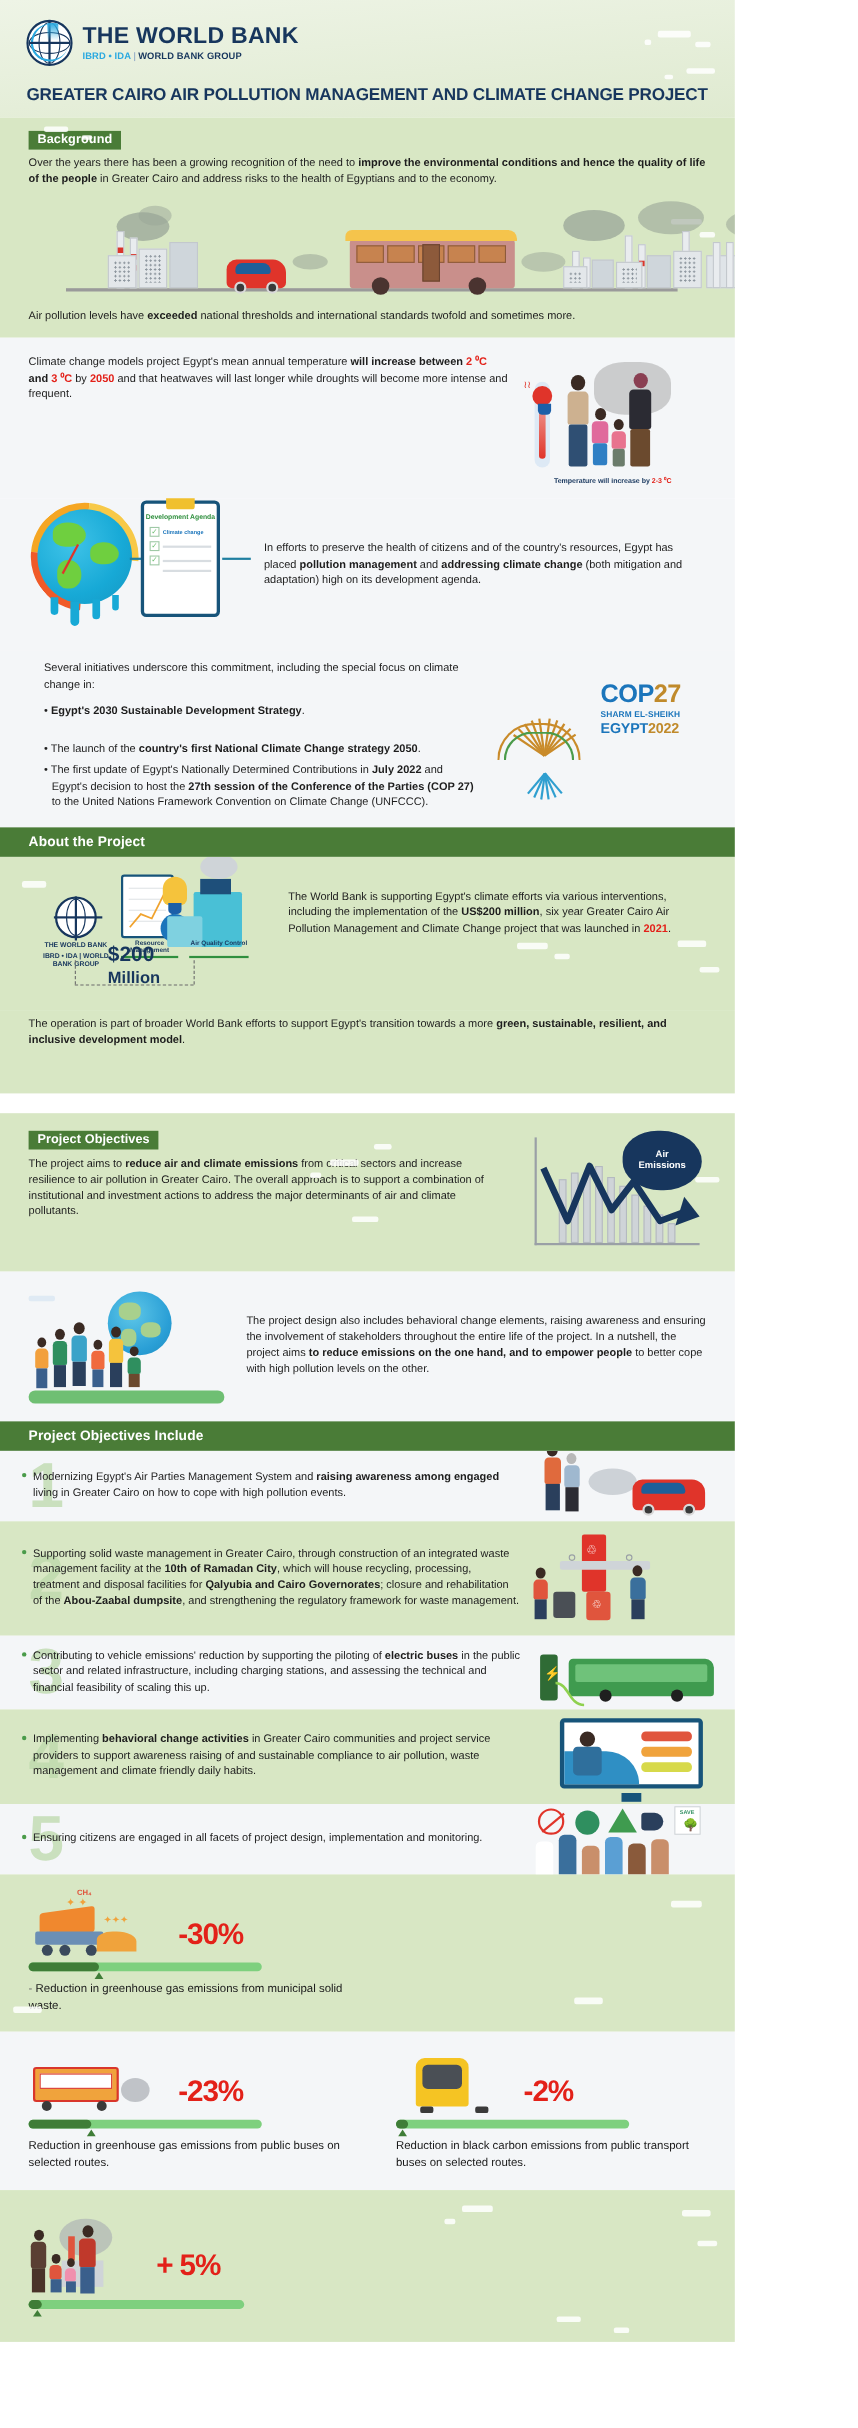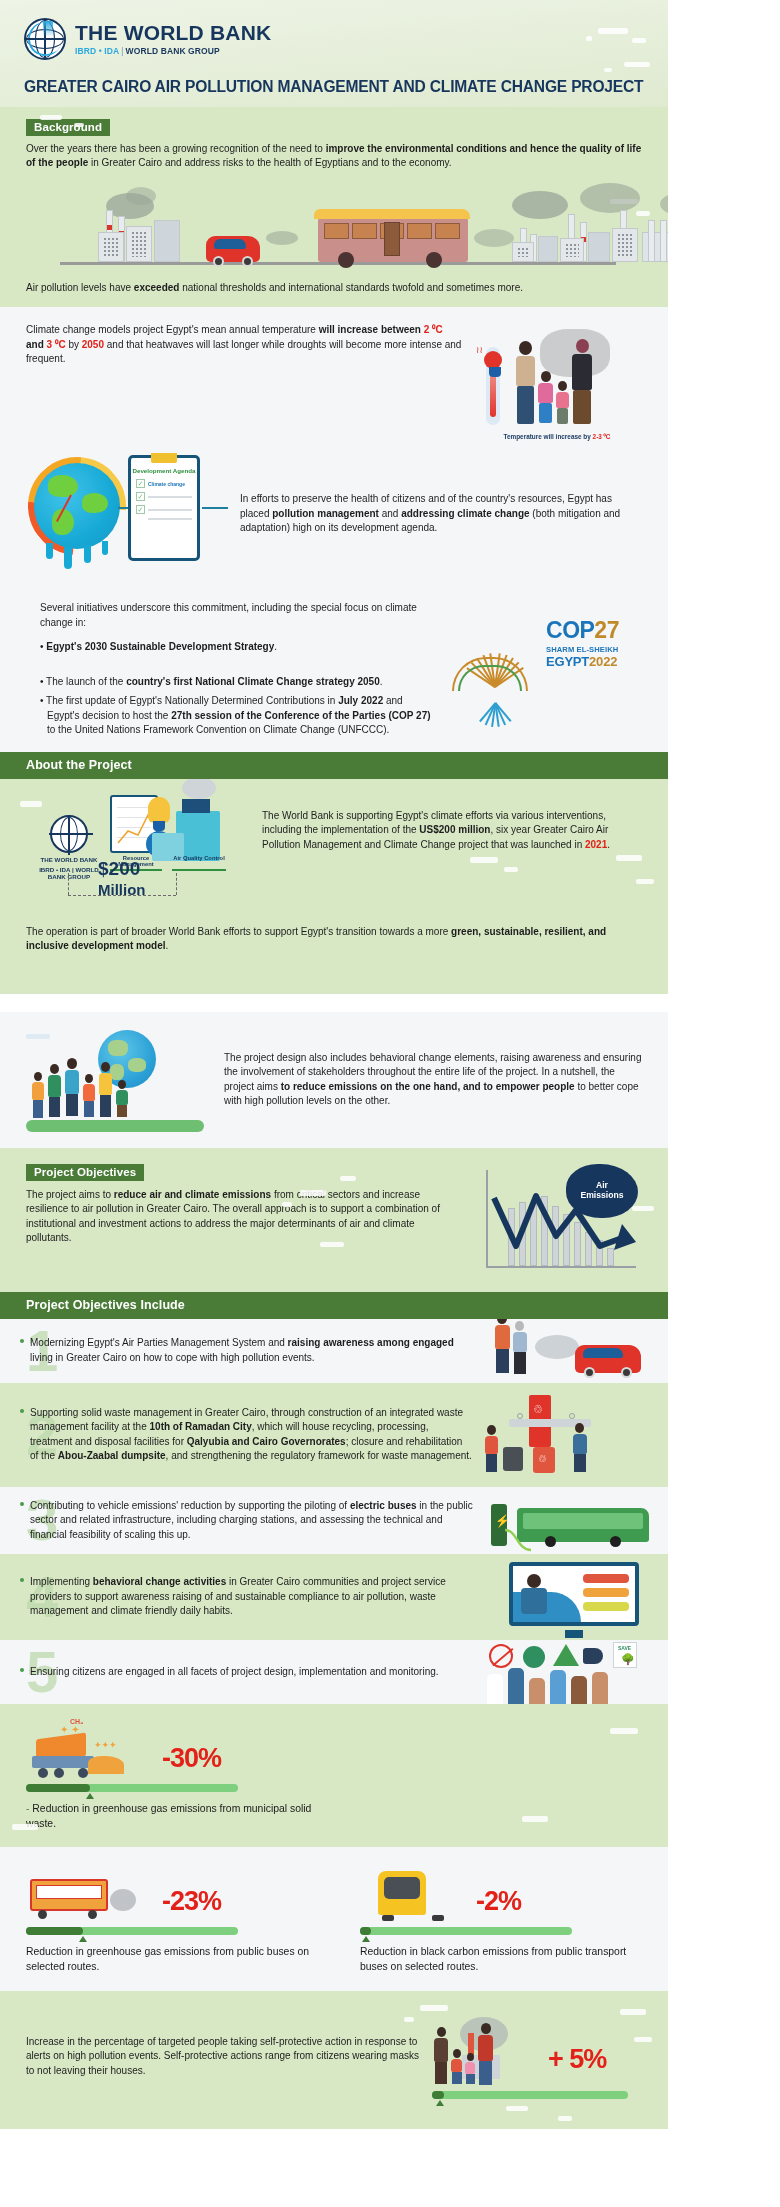--- a/index.html
+++ b/index.html
@@ -565,68 +565,20 @@
     </p>
   </div>
 
   <div class="band band-green" style="padding:6px 26px 40px 26px;">
     <p class="body">
       <span>The operation is part of broader World Bank efforts to support Egypt's transition towards a more </span><b>green, sustainable, resilient, and inclusive development model</b><span>.</span>
     </p>
   </div>
 
   <div class="spacer-white"></div>
-
-  <div class="band band-grey" style="padding:12px 26px 12px 20px;display:flex;gap:14px;align-items:center;">
-    <div class="ppl-ill illus" style="flex:0 0 190px;">
-      <div class="cloudfleck" style="left:6px;top:10px;width:24px;height:5px;background:#dbe8f3;"></div>
-      <div class="earth2">
-        <span class="l" style="left:10px;top:10px;width:20px;height:16px;"></span>
-        <span class="l" style="left:30px;top:28px;width:18px;height:14px;"></span>
-        <span class="l" style="left:12px;top:34px;width:14px;height:16px;"></span>
-      </div>
-      <div style="position:absolute;left:12px;bottom:16px;display:flex;align-items:flex-end;gap:4px;">
-        <div class="person" style="height:48px;">
-            <div class="head" style="width:8px;height:9px;background:#3a2a23;"></div>
-            <div class="body-s" style="width:12px;height:18px;background:#f2a03d;"></div>
-            <div class="legs" style="width:10px;height:18px;background:#3a5f8c;"></div>
-          </div>
-        <div class="person" style="height:56px;">
-            <div class="head" style="width:9px;height:10px;background:#3a2a23;"></div>
-            <div class="body-s" style="width:13px;height:22px;background:#2f8f5f;"></div>
-            <div class="legs" style="width:11px;height:20px;background:#2a3f5c;"></div>
-          </div>
-        <div class="person" style="height:62px;">
-            <div class="head" style="width:10px;height:11px;background:#3a2a23;"></div>
-            <div class="body-s" style="width:14px;height:24px;background:#3aa3c9;"></div>
-            <div class="legs" style="width:12px;height:22px;background:#2a3f5c;"></div>
-          </div>
-        <div class="person" style="height:46px;">
-            <div class="head" style="width:8px;height:9px;background:#3a2a23;"></div>
-            <div class="body-s" style="width:12px;height:17px;background:#f06a3d;"></div>
-            <div class="legs" style="width:10px;height:16px;background:#3a5f8c;"></div>
-          </div>
-        <div class="person" style="height:58px;">
-            <div class="head" style="width:9px;height:10px;background:#3a2a23;"></div>
-            <div class="body-s" style="width:13px;height:22px;background:#f5c33c;"></div>
-            <div class="legs" style="width:11px;height:22px;background:#2a3f5c;"></div>
-          </div>
-        <div class="person" style="height:40px;">
-            <div class="head" style="width:8px;height:9px;background:#3a2a23;"></div>
-            <div class="body-s" style="width:12px;height:15px;background:#2f8f5f;"></div>
-            <div class="legs" style="width:10px;height:12px;background:#6b4a2e;"></div>
-          </div>
-      </div>
-      <div class="grass"></div>
-    </div>
-
-    <p class="body" style="flex:1;">
-      <span>The project design also includes behavioral change elements, raising awareness and ensuring the involvement of stakeholders throughout the entire life of the project. In a nutshell, the project aims </span><b>to reduce emissions on the one hand, and to empower people</b><span> to better cope with high pollution levels on the other.</span>
-    </p>
-  </div>
 
   <div class="band band-green" style="padding:14px 26px 12px 26px;display:flex;gap:10px;">
     <div class="cloudfleck" style="left:300px;top:42px;width:26px;height:6px;"></div>
     <div class="cloudfleck" style="left:282px;top:54px;width:10px;height:5px;"></div>
     <div class="cloudfleck" style="left:340px;top:28px;width:16px;height:5px;"></div>
     <div class="cloudfleck" style="left:320px;top:94px;width:24px;height:5px;"></div>
     <div class="cloudfleck" style="right:14px;top:58px;width:22px;height:5px;"></div>
 
     <div style="flex:1;">
       <span class="chip">Project Objectives</span>
@@ -654,20 +606,68 @@
       </svg>
       <div class="blob">
         <span>
           <em style="font-style:normal;">Air</em>
           <em style="font-style:normal;">Emissions</em>
         </span>
       </div>
     </div>
   </div>
 
+  <div class="band band-grey" style="padding:12px 26px 12px 20px;display:flex;gap:14px;align-items:center;">
+    <div class="ppl-ill illus" style="flex:0 0 190px;">
+      <div class="cloudfleck" style="left:6px;top:10px;width:24px;height:5px;background:#dbe8f3;"></div>
+      <div class="earth2">
+        <span class="l" style="left:10px;top:10px;width:20px;height:16px;"></span>
+        <span class="l" style="left:30px;top:28px;width:18px;height:14px;"></span>
+        <span class="l" style="left:12px;top:34px;width:14px;height:16px;"></span>
+      </div>
+      <div style="position:absolute;left:12px;bottom:16px;display:flex;align-items:flex-end;gap:4px;">
+        <div class="person" style="height:48px;">
+            <div class="head" style="width:8px;height:9px;background:#3a2a23;"></div>
+            <div class="body-s" style="width:12px;height:18px;background:#f2a03d;"></div>
+            <div class="legs" style="width:10px;height:18px;background:#3a5f8c;"></div>
+          </div>
+        <div class="person" style="height:56px;">
+            <div class="head" style="width:9px;height:10px;background:#3a2a23;"></div>
+            <div class="body-s" style="width:13px;height:22px;background:#2f8f5f;"></div>
+            <div class="legs" style="width:11px;height:20px;background:#2a3f5c;"></div>
+          </div>
+        <div class="person" style="height:62px;">
+            <div class="head" style="width:10px;height:11px;background:#3a2a23;"></div>
+            <div class="body-s" style="width:14px;height:24px;background:#3aa3c9;"></div>
+            <div class="legs" style="width:12px;height:22px;background:#2a3f5c;"></div>
+          </div>
+        <div class="person" style="height:46px;">
+            <div class="head" style="width:8px;height:9px;background:#3a2a23;"></div>
+            <div class="body-s" style="width:12px;height:17px;background:#f06a3d;"></div>
+            <div class="legs" style="width:10px;height:16px;background:#3a5f8c;"></div>
+          </div>
+        <div class="person" style="height:58px;">
+            <div class="head" style="width:9px;height:10px;background:#3a2a23;"></div>
+            <div class="body-s" style="width:13px;height:22px;background:#f5c33c;"></div>
+            <div class="legs" style="width:11px;height:22px;background:#2a3f5c;"></div>
+          </div>
+        <div class="person" style="height:40px;">
+            <div class="head" style="width:8px;height:9px;background:#3a2a23;"></div>
+            <div class="body-s" style="width:12px;height:15px;background:#2f8f5f;"></div>
+            <div class="legs" style="width:10px;height:12px;background:#6b4a2e;"></div>
+          </div>
+      </div>
+      <div class="grass"></div>
+    </div>
+
+    <p class="body" style="flex:1;">
+      <span>The project design also includes behavioral change elements, raising awareness and ensuring the involvement of stakeholders throughout the entire life of the project. In a nutshell, the project aims </span><b>to reduce emissions on the one hand, and to empower people</b><span> to better cope with high pollution levels on the other.</span>
+    </p>
+  </div>
+
   <div class="bar-head">Project Objectives Include</div>
 
   <div class="band band-grey obj-row">
     <div class="num">1</div>
     <div class="txt">
       <span class="dot"></span>
       <p class="body">
         <span>Modernizing Egypt's Air Parties Management System and </span><b>raising awareness among engaged</b><span> living in Greater Cairo on how to cope with high pollution events.</span>
       </p>
     </div>
@@ -877,21 +877,20 @@
   </div>
 
   <div class="band band-green" style="padding:24px 26px 30px 26px;display:flex;gap:12px;align-items:center;">
     <div class="cloudfleck" style="left:420px;top:14px;width:28px;height:6px;"></div>
     <div class="cloudfleck" style="left:404px;top:26px;width:10px;height:5px;"></div>
     <div class="cloudfleck" style="right:22px;top:18px;width:26px;height:6px;"></div>
     <div class="cloudfleck" style="right:16px;top:46px;width:18px;height:5px;"></div>
     <div class="cloudfleck" style="right:140px;bottom:18px;width:22px;height:5px;"></div>
     <div class="cloudfleck" style="right:96px;bottom:8px;width:14px;height:5px;"></div>
 
-    <p class="body" style="flex:1;max-width:520px;">Increase in the percentage of targeted people taking self-protective action in response to alerts on high pollution events. Self-protective actions range from citizens wearing masks to not leaving their houses.</p>
 
     <div style="position:relative;width:210px;">
       <div style="position:relative;height:72px;display:flex;align-items:flex-end;gap:6px;">
         <div class="glyph" style="position:relative;width:110px;height:72px;">
           <span style="position:absolute;left:28px;top:2px;width:48px;height:34px;background:#a9aeb3;opacity:.6;border-radius:50%;"></span>
           <span style="position:absolute;left:36px;top:18px;width:6px;height:26px;background:#e0553d;"></span>
           <span style="position:absolute;left:46px;top:22px;width:6px;height:22px;background:#e0553d;"></span>
           <span style="position:absolute;left:30px;top:40px;width:38px;height:24px;background:#cfd4d8;"></span>
           <div style="position:absolute;left:2px;bottom:2px;display:flex;align-items:flex-end;gap:3px;">
             <div class="person" style="height:58px;">

